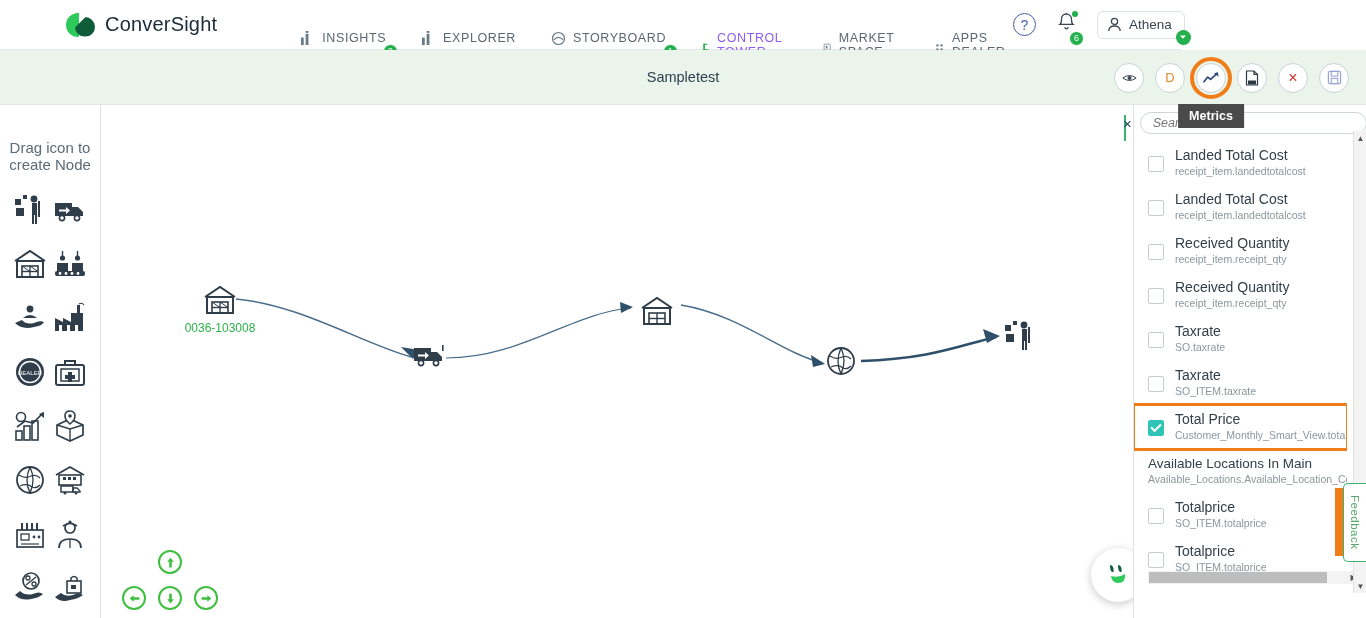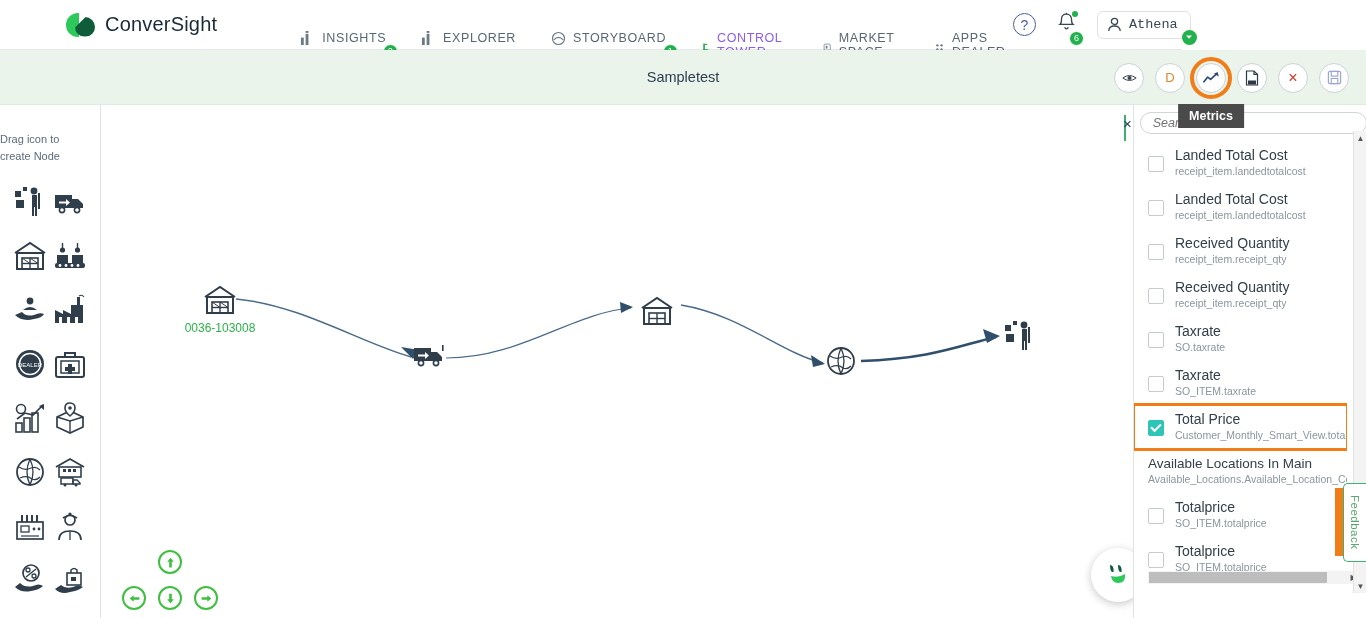--- a/index.html
+++ b/index.html
@@ -62,21 +62,21 @@
     color: #fff; font-size: 9px; display: flex; align-items: center;
     justify-content: center; border: 1.5px solid #fff;
   }
   .bell-dot {
     position: absolute; right: -1px; top: -1px; width: 6px; height: 6px;
     border-radius: 50%; background: #22b14c;
   }
   .userchip {
     display: flex; align-items: center; gap: 7px; position: relative;
     border: 1px solid #dde2e6; border-radius: 6px; padding: 5px 12px 5px 9px;
-    cursor: pointer; background: #fff; font-family: Liberation Mono, monospace;
+    cursor: pointer; background: #fff;
   }
   .userchip .uname { font-size: 13.5px; color: #3a4752; }
   .user-caret {
     position: absolute; right: -7px; bottom: -7px; width: 15px; height: 15px;
     border-radius: 50%; background: #22b14c; display: flex;
     align-items: center; justify-content: center;
   }
 
   
   .subbar {
@@ -101,22 +101,22 @@
     top: 40px; background: #4a4a4a; color: #fff; font-size: 12.5px;
     padding: 5px 11px; white-space: nowrap; font-weight: bold; z-index: 40; text-align: center;
   }
 
   
   .palette {
     position: absolute; left: 0; top: 105px; width: 101px; height: 513px;
     background: #fff; border-right: 1px solid #dfe3e6; overflow: hidden;
   }
   .palette-hdr {
-    text-align: left; font-size: 11px; color: #5b6b78;
-    line-height: 17px; padding-top: 26px;
+    text-align: center; font-size: 15px; color: #5b6b78;
+    line-height: 17px; padding-top: 34px;
   }
   .palette-grid {
     display: grid; grid-template-columns: 1fr 1fr;
     row-gap: 20px; padding: 20px 10px 0 10px; justify-items: center;
   }
   .pal-icon { width: 34px; height: 34px; cursor: grab; color: #2f3e4a; }
   .pal-icon svg { width: 100%; height: 100%; display: block; }
 
   
   .canvas {

